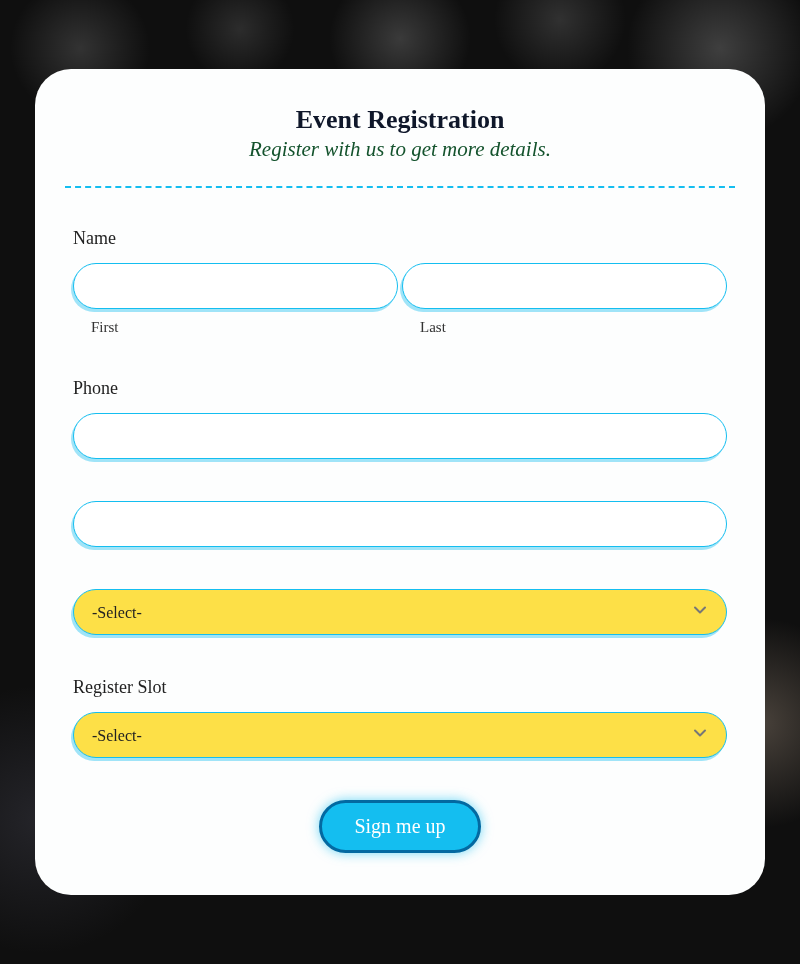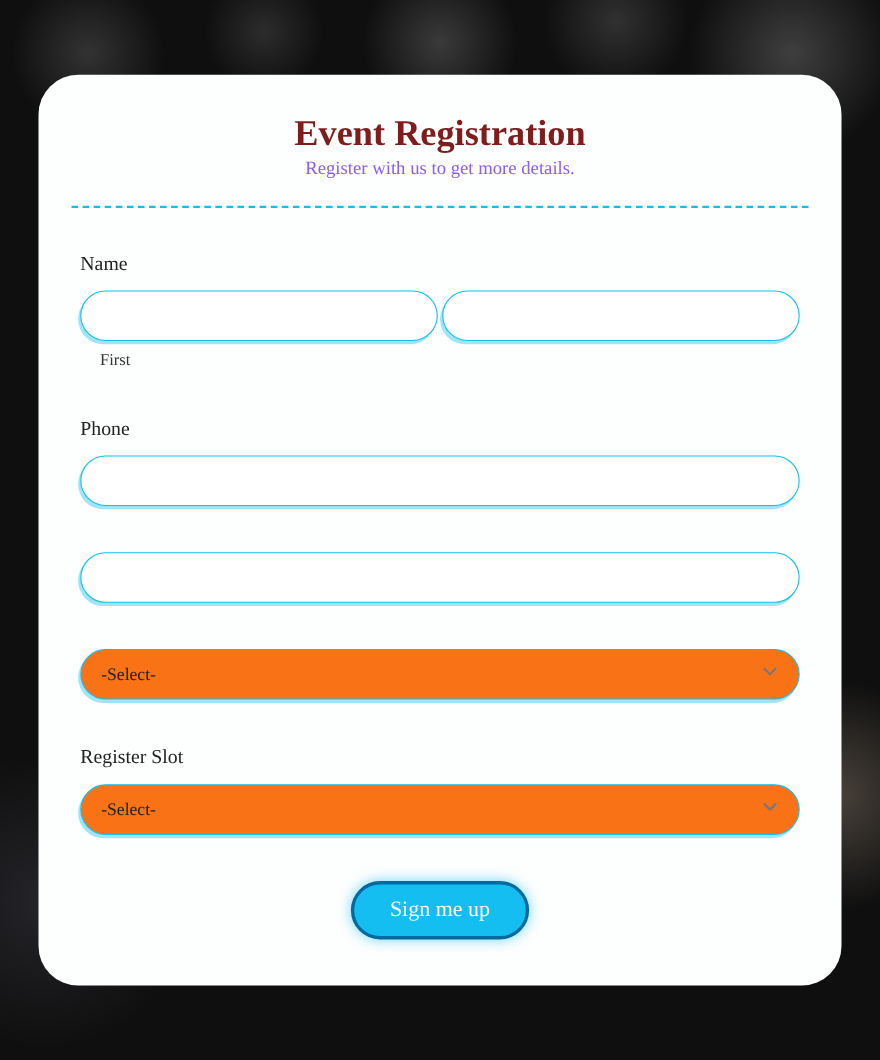--- a/index.html
+++ b/index.html
@@ -38,29 +38,30 @@
       border-radius: 36px;
       padding: 36px 30px 42px 30px;
     }
     .form-header {
       text-align: center;
       padding-bottom: 24px;
       border-bottom: 2px dashed #14bef0;
       margin-bottom: 40px;
     }
     .form-title {
-      font-size: 33px;
+      font-size: 26px;
       font-weight: bold;
-      color: #7f1d1d;
+      color: #0f172a;
       font-family: Georgia, serif;
       margin-bottom: 2px;
     }
     .form-subtitle {
-      font-size: 17px;
-      color: #8b5cf6;
+      font-size: 21px;
+      font-style: italic;
+      color: #14532d;
       font-family: Georgia, serif;
     }
     .form-body {
       padding: 0 8px;
     }
     .field-group {
       margin-bottom: 42px;
     }
     .field-label {
       display: block;
@@ -100,21 +101,21 @@
       width: 100%;
     }
     .select-input {
       width: 100%;
       height: 46px;
       border: 1.5px solid #14bef0;
       border-radius: 24px;
       padding: 0 42px 0 18px;
       font-size: 16px;
       font-family: Georgia, serif;
-      background: #f97316;
+      background: #fde047;
       box-shadow: -2px 3px 0 0 rgba(20, 190, 240, 0.4);
       outline: none;
       appearance: none;
       -webkit-appearance: none;
       cursor: pointer;
       color: #222;
     }
     .chevron {
       position: absolute;
       right: 20px;
@@ -154,20 +155,21 @@
 
     <div class="field-group">
       <label class="field-label">Name</label>
       <div class="name-row">
         <div class="name-col">
           <input type="text" class="text-input" value="" style="">
           <div class="sublabel">First</div>
         </div>
         <div class="name-col">
           <input type="text" class="text-input" value="" style="">
+          <div class="sublabel">Last</div>
         </div>
       </div>
     </div>
 
     <div class="field-group">
       <label class="field-label">Phone</label>
       <input type="text" class="text-input" value="" style="">
     </div>
 
     <div class="field-group">

